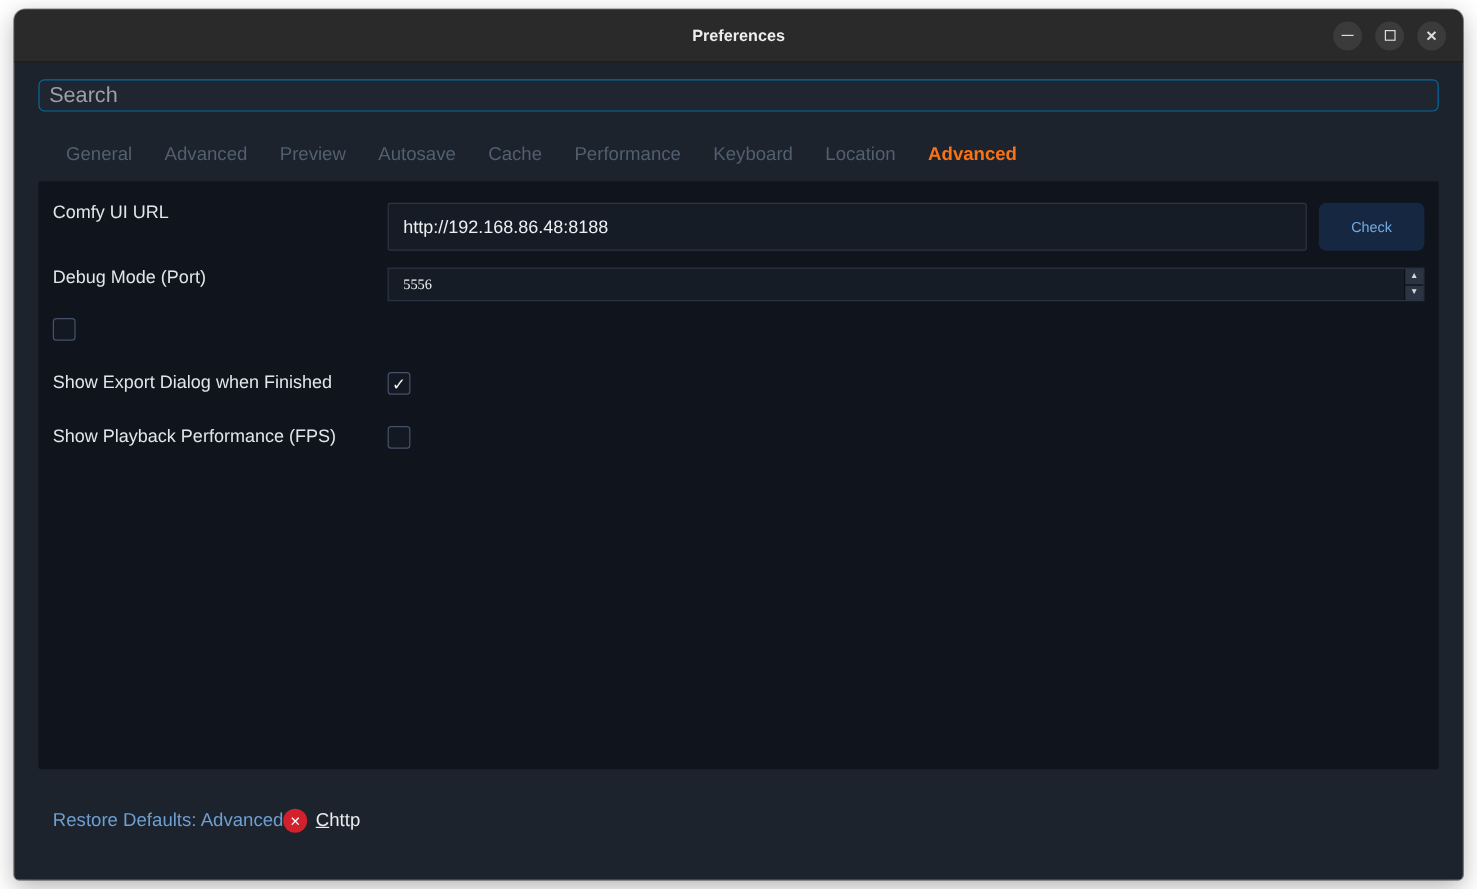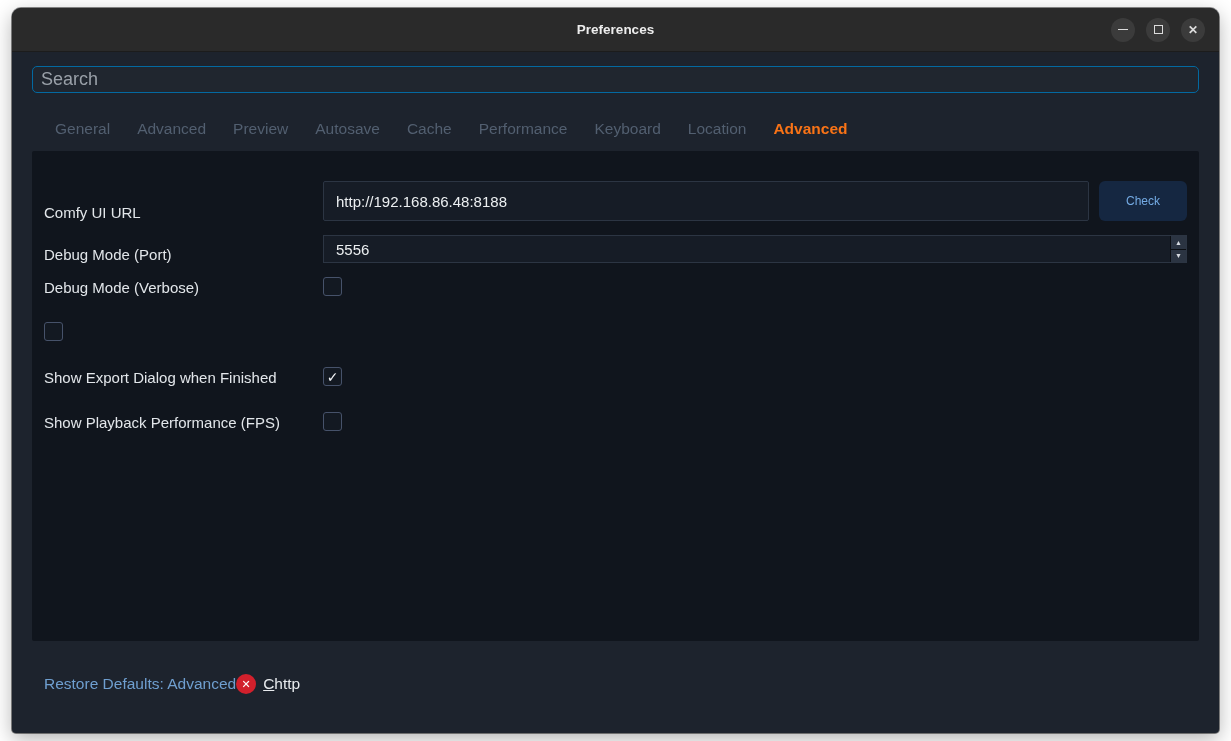--- a/index.html
+++ b/index.html
@@ -67,21 +67,21 @@
   .tab { color: #525f70; cursor: pointer; }
   .tab.active { color: #f97316; font-weight: bold; }
   
   .panel {
     margin: 13px 20px 0;
     background: #10151d;
     height: 490px;
     padding: 18px 12px;
     border-radius: 2px;
   }
-  .row { display: flex; align-items: flex-end; margin-bottom: 14px; margin-top: 12px; }
+  .row { display: flex; align-items: flex-start; margin-bottom: 14px; }
   .row.cb { margin-bottom: 26px; }
   .row-label {
     width: 279px; flex: 0 0 279px;
     color: #e2e6ea; font-size: 15px;
   }
   .text-input {
     flex: 1; height: 40px;
     background: #161c26;
     border: 1px solid #2c3543;
     border-radius: 2px;
@@ -96,23 +96,23 @@
     background: #152741; color: #74abe4;
     border: none; border-radius: 6px;
     font-size: 12px; cursor: pointer;
     font-family: "Liberation Sans", "DejaVu Sans", sans-serif;
   }
   .spin-wrap { flex: 1; position: relative; }
   .spin-input {
     width: 100%; height: 28px;
     background: #161c26;
     border: 1px solid #2c3543;
-    color: #eceff1; font-size: 15px;
+    color: #eceff1; font-size: 12px;
     padding: 0 20px 0 12px; outline: none;
-    font-family: Liberation Sans, sans-serif;
+    font-family: Liberation Serif, serif;
   }
   .spin-buttons {
     position: absolute; top: 1px; bottom: 1px; right: 1px;
     width: 16px;
     display: flex; flex-direction: column;
     background: #2b3442;
     border-left: 1px solid #0b0e13;
   }
   .spin-btn {
     flex: 1; border: none; background: transparent; padding: 0;
@@ -203,26 +203,20 @@
           <button class="spin-btn up">
               <span>▲</span>
             </button>
           <button class="spin-btn">
               <span>▼</span>
             </button>
         </div>
       </div>
     </div>
 
-    <div class="row cb">
-      <span class="row-label">Debug Mode (Verbose)</span>
-      <span class="checkbox">
-          <span class="check-glyph"></span>
-        </span>
-    </div>
 
     <div class="row cb">
       <span class="checkbox">
           <span class="check-glyph"></span>
         </span>
     </div>
 
     <div class="row cb">
       <span class="row-label">Show Export Dialog when Finished</span>
       <span class="checkbox">

